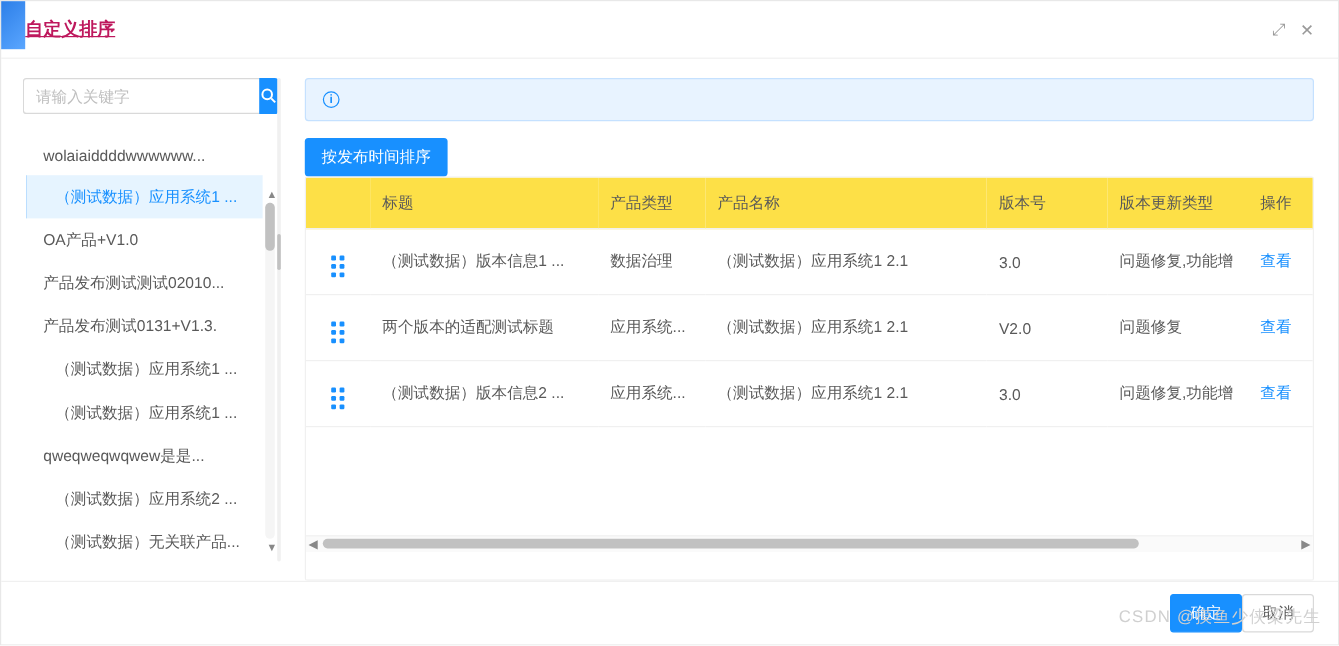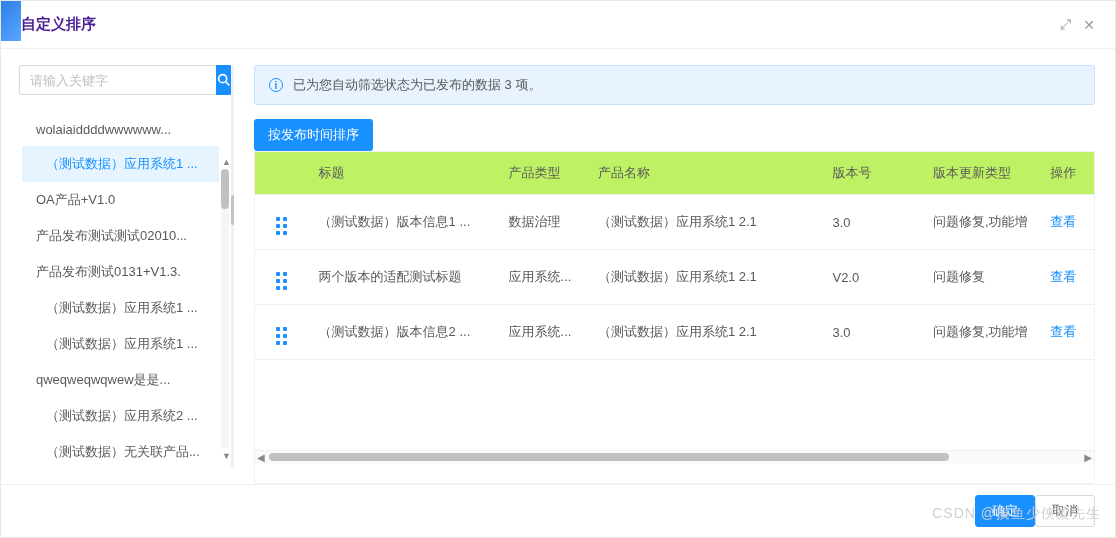--- a/index.html
+++ b/index.html
@@ -1,19 +1,19 @@
 <!DOCTYPE html>
 <html><head>
   <meta charset="utf-8">
   <style>
     * { box-sizing: border-box; margin: 0; padding: 0; }
     body { font-family: -apple-system, BlinkMacSystemFont, "Segoe UI", "PingFang SC", "Microsoft YaHei", sans-serif; font-size: 13px; color: #333; background: #fff; }
     .modal { width: 1116px; height: 538px; position: relative; display: flex; flex-direction: column; border: 1px solid #e8e8e8; }
     .modal-header { display: flex; align-items: center; justify-content: space-between; padding: 14px 20px; border-bottom: 1px solid #f0f0f0; }
-    .modal-title { font-size: 15px; font-weight: 600; color: #4c1d95; }
+    .modal-title { font-size: 15px; font-weight: 600; color: #be185d; text-decoration: underline; }
     .modal-header-actions { display: flex; gap: 12px; align-items: center; color: #999; }
     .modal-header-actions span { cursor: pointer; font-size: 14px; }
     .modal-body { flex: 1; display: flex; overflow: hidden; }
     .left-panel { width: 230px; padding: 16px 12px 0 18px; position: relative; display: flex; flex-direction: column; }
     .search-wrap { display: flex; margin-bottom: 18px; padding-right: 8px; }
     .search-input { flex: 1; height: 30px; border: 1px solid #d9d9d9; border-right: none; border-radius: 3px 0 0 3px; padding: 0 10px; font-size: 13px; color: #333; outline: none; }
     .search-input::placeholder { color: #bfbfbf; }
     .search-btn { width: 32px; height: 30px; background: #1890ff; border: none; border-radius: 0 3px 3px 0; color: #fff; display: flex; align-items: center; justify-content: center; cursor: pointer; }
     .list-wrap { flex: 1; overflow-y: auto; position: relative; border-left: 3px solid transparent; }
     .list-item { padding: 9px 10px 9px 14px; font-size: 13px; color: #595959; cursor: pointer; white-space: nowrap; overflow: hidden; text-overflow: ellipsis; border-left: 3px solid transparent; margin-left: -3px;}
@@ -26,21 +26,21 @@
     .left-scrollbar .arrow-up { top:-12px;}
     .left-scrollbar .arrow-down { bottom:-12px;}
     .divider { width:3px; background:#f0f0f0; margin: 16px 0; border-radius:2px; position:relative;}
     .divider .thumb { position:absolute; top:130px; width:3px; height:30px; background:#c1c1c1; border-radius:2px;}
     .right-panel { flex: 1; padding: 16px 20px 0 20px; display: flex; flex-direction: column; overflow: hidden; }
     .alert { background: #e8f3ff; border: 1px solid #c5e1ff; border-radius: 3px; padding: 10px 14px; display: flex; align-items: center; gap: 10px; color: #595959; margin-bottom: 14px; }
     .alert-icon { width: 14px; height: 14px; border: 1px solid #1890ff; border-radius: 50%; color: #1890ff; font-size: 10px; display:flex; align-items:center; justify-content:center; font-weight:bold; }
     .sort-btn { align-self: flex-start; background: #1890ff; color: #fff; border: none; padding: 7px 14px; border-radius: 3px; font-size: 13px; cursor: pointer; }
     .table-wrap { flex: 1; overflow: auto; border: 1px solid #f0f0f0; border-radius:2px;}
     table { width: 100%; border-collapse: collapse; font-size: 13px; }
-    thead th { background: #bef264; text-align: left; padding: 12px 10px; font-weight: 500; color: #595959; border-bottom: 1px solid #f0f0f0; white-space:nowrap;}
+    thead th { background: #fde047; text-align: left; padding: 12px 10px; font-weight: 500; color: #595959; border-bottom: 1px solid #f0f0f0; white-space:nowrap;}
     tbody td { padding: 14px 10px; border-bottom: 1px solid #f0f0f0; color: #595959; white-space:nowrap; overflow:hidden; text-overflow:ellipsis;}
     th.col-drag, td.col-drag { width:48px; text-align:center;}
     th.col-title, td.col-title { width:170px; max-width:170px;}
     th.col-ptype, td.col-ptype { width:80px; max-width:80px;}
     th.col-pname, td.col-pname { width:210px; max-width:210px;}
     th.col-ver, td.col-ver { width:90px;}
     th.col-upd, td.col-upd { width:105px; max-width:105px;}
     th.col-op, td.col-op { width:48px;}
     .drag-handle { display: inline-grid; grid-template-columns: repeat(2, 4px); grid-template-rows: repeat(3, 4px); gap: 3px; cursor: move; }
     .drag-handle span { width: 4px; height: 4px; background: #1890ff; border-radius: 1px; }
@@ -103,21 +103,20 @@
       </div>
     </div>
 
     <div class="divider">
       <div class="thumb"></div>
     </div>
 
     <div class="right-panel">
       <div class="alert">
         <span class="alert-icon">i</span>
-        <span>已为您自动筛选状态为已发布的数据 3 项。</span>
       </div>
 
       <button class="sort-btn">按发布时间排序</button>
 
       <div class="table-wrap">
         <table>
           <thead>
             <tr>
               <th class="col-drag"></th>
               <th class="col-title">标题</th>

